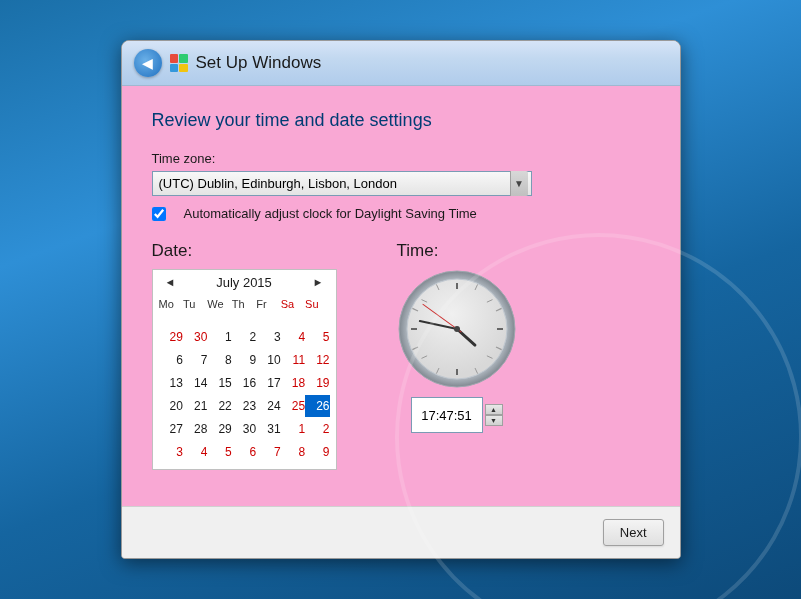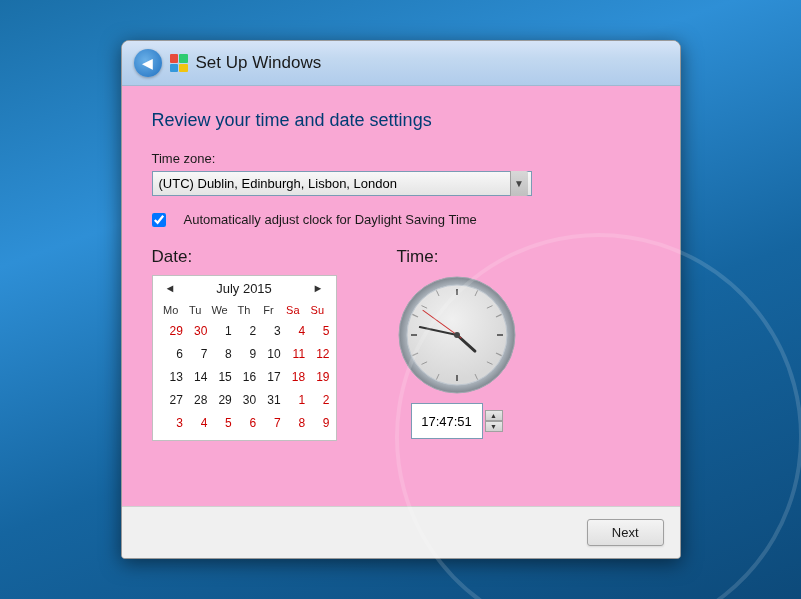--- a/index.html
+++ b/index.html
@@ -79,21 +79,21 @@
 
     .label {
       font-size: 13px;
       color: #1a1a1a;
       margin-bottom: 5px;
     }
 
     .select-wrapper {
       position: relative;
       width: 380px;
-      margin-bottom: 16px;
+      margin-bottom: 10px;
     }
 
     .select-wrapper select {
       width: 100%;
       padding: 4px 24px 4px 6px;
       font-size: 13px;
       border: 1px solid #7a9bb5;
       background: linear-gradient(to bottom, #f8f8f8, #e4e4e4);
       appearance: none;
       -webkit-appearance: none;
@@ -184,22 +184,22 @@
       color: #1a1a1a;
     }
 
     .cal-grid {
       padding: 2px 6px 6px;
     }
 
     .cal-days-header {
       display: grid;
       grid-template-columns: repeat(7, 1fr);
-      text-align: center;
-      margin-bottom: 2px;
+      text-align: left;
+      margin-bottom: 14px;
     }
 
     .cal-day-name {
       font-size: 11px;
       color: #333;
       padding: 2px 0;
     }
 
     .cal-day-name.weekend {
       color: #cc0000;
@@ -293,21 +293,21 @@
     
     .footer {
       background: #f0f0f0;
       border-top: 1px solid #d0d0d0;
       padding: 12px 16px;
       display: flex;
       justify-content: flex-end;
     }
 
     .next-button {
-      padding: 5px 24px;
+      padding: 5px 16px;
       background: linear-gradient(to bottom, #f4f4f4, #e0e0e0);
       border: 1px solid #a0a0a0;
       font-size: 13px;
       cursor: pointer;
       color: #1a1a1a;
       border-radius: 3px;
       box-shadow: 0 1px 2px rgba(0,0,0,0.1);
     }
 
     
@@ -405,20 +405,29 @@
               <div class="cal-week">
                 <span class="cal-cell">13</span>
                 <span class="cal-cell">14</span>
                 <span class="cal-cell">15</span>
                 <span class="cal-cell">16</span>
                 <span class="cal-cell">17</span>
                 <span class="cal-cell weekend">18</span>
                 <span class="cal-cell weekend">19</span>
               </div>
 
+              <div class="cal-week">
+                <span class="cal-cell">20</span>
+                <span class="cal-cell">21</span>
+                <span class="cal-cell">22</span>
+                <span class="cal-cell">23</span>
+                <span class="cal-cell">24</span>
+                <span class="cal-cell weekend">25</span>
+                <span class="cal-cell today weekend">26</span>
+              </div>
 
               <div class="cal-week">
                 <span class="cal-cell">27</span>
                 <span class="cal-cell">28</span>
                 <span class="cal-cell">29</span>
                 <span class="cal-cell">30</span>
                 <span class="cal-cell">31</span>
                 <span class="cal-cell other-month weekend">1</span>
                 <span class="cal-cell other-month weekend">2</span>
               </div>

